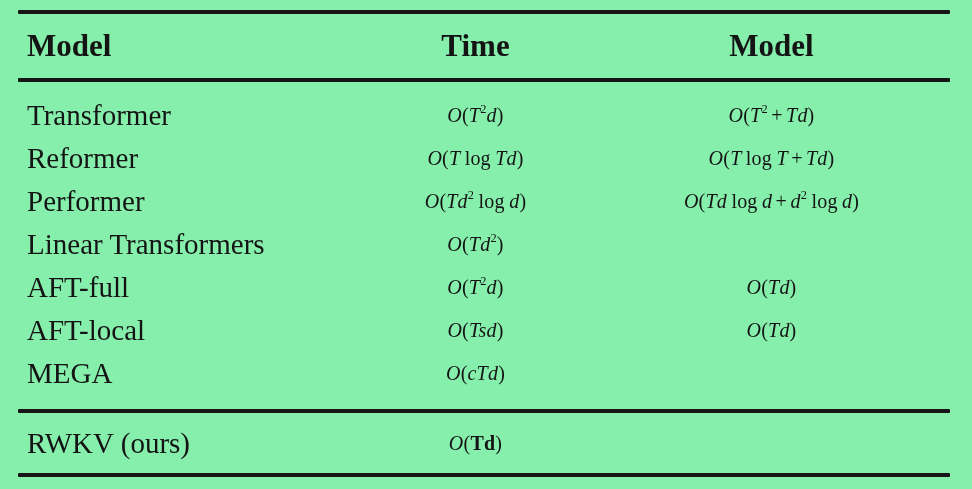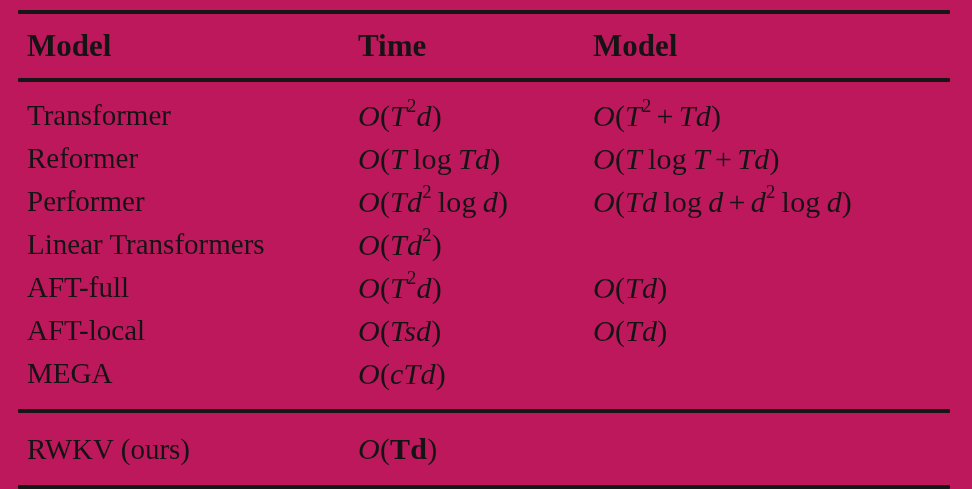--- a/index.html
+++ b/index.html
@@ -3,21 +3,21 @@
 <meta charset="utf-8">
 <style>
   html, body {
     margin: 0;
     padding: 0;
   }
   .page {
     position: relative;
     width: 972px;
     height: 489px;
-    background: #be185d;
+    background: #86efac;
     font-family: "Liberation Serif", serif;
     color: #141414;
     overflow: hidden;
   }
   .table {
     position: absolute;
     left: 18px;
     top: 0;
     width: 932px;
     display: flex;
@@ -40,33 +40,34 @@
     font-size: 31px;
   }
   .body {
     padding: 12px 0 14px 0;
   }
   .body .row {
     height: 43px;
     font-size: 29px;
   }
   .highlight-row {
-    height: 72px;
+    height: 60px;
     font-size: 29px;
   }
   .cell-model {
     padding-left: 9px;
     text-align: left;
     white-space: nowrap;
   }
   .cell-time, .cell-space {
+    text-align: center;
     white-space: nowrap;
   }
   
-  .math { font-size: 30px; letter-spacing: 0.2px; }
+  .math { font-size: 20px; letter-spacing: 0.2px; }
   .math .mi { font-style: italic; }
   .math .mn { font-style: normal; }
   .math .mop { font-style: normal; padding: 0 1px; font-family: Liberation Serif, serif; }
   .math .mbf { font-style: normal; font-weight: bold; margin-top: 11px; }
   .math sup {
     font-size: 0.62em;
     line-height: 0;
     position: relative;
     top: -0.12em;
     vertical-align: super;

